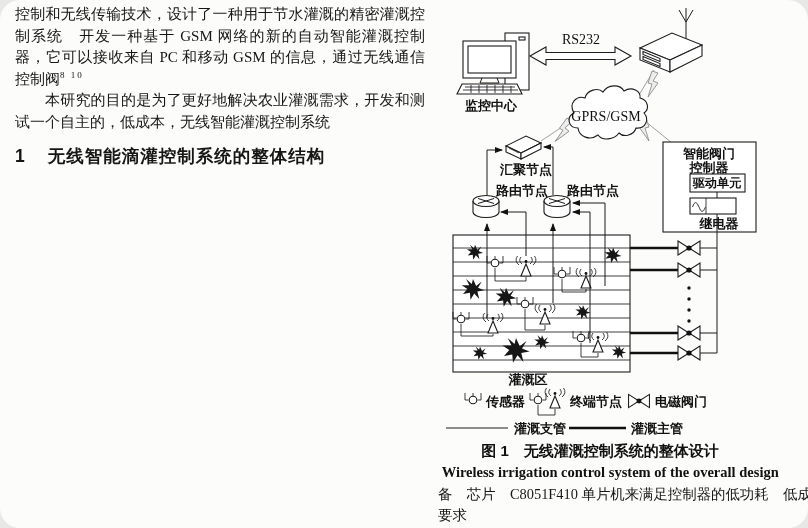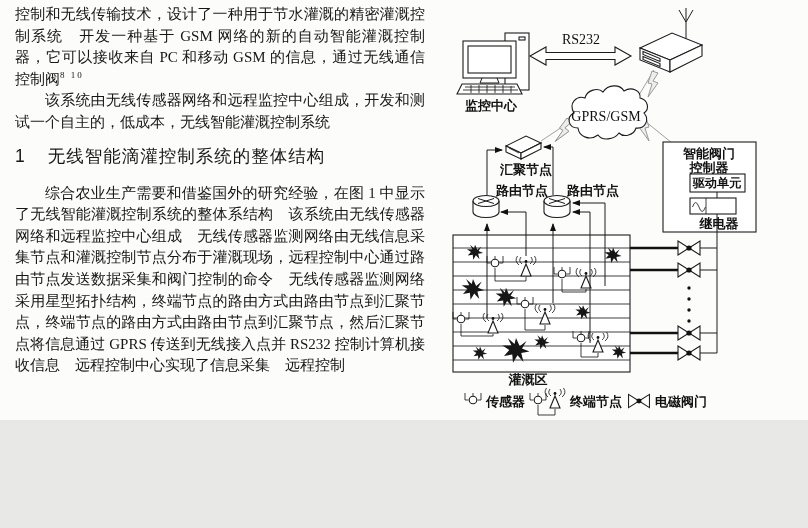--- a/index.html
+++ b/index.html
@@ -1,24 +1,24 @@
 <!DOCTYPE html>
 <html><head>
 <meta charset="utf-8">
 <style>
   html,body{margin:0;padding:0;background:#e8e8e6;}
-  .page{position:relative;width:808px;height:420px;background:#fcfcfa;overflow:hidden;
-        display:flex;font-family:"Liberation Serif","DejaVu Serif",serif;color:#161616;}
+  .page{position:relative;width:808px;height:528px;background:#fcfcfa;overflow:hidden;
+        display:flex;font-family:"Liberation Serif","DejaVu Serif",serif;color:#161616;border-radius:20px;}
   .col-left{flex:0 0 438px;width:438px;box-sizing:border-box;padding:4px 13px 0 15px;}
   .col-right{flex:1;box-sizing:border-box;padding:0;}
   p.body{margin:0;font-size:15px;line-height:21.6px;text-align:justify;text-justify:inter-ideograph;}
   p.indent{text-indent:2em;}
   sup.ref{font-size:9px;line-height:0;vertical-align:super;letter-spacing:2px;}
   h2.sec{margin:10px 0 15px 0;font-family:"Liberation Sans","DejaVu Sans",sans-serif;
-         font-size:17.5px;font-weight:normal;letter-spacing:1px;}
+         font-size:17.5px;font-weight:bold;letter-spacing:1px;}
   h2.sec .num{margin-right:22px;}
   .cont{margin:2px 4px 0 0;}
   .cont-line{font-size:14.4px;line-height:21px;white-space:nowrap;overflow:hidden;}
   .cont-line2{text-indent:0;}
   
   svg.fig{display:block;}
   .ln{stroke:#1c1c1c;fill:none;stroke-width:1;}
   .thin{stroke-width:0.85;}
   .thick{stroke:#111;fill:none;stroke-width:2.6;}
   .shape{fill:#fff;stroke:#1c1c1c;stroke-width:1.1;}
@@ -31,23 +31,22 @@
   .capzh{font-family:"Liberation Sans","DejaVu Sans",sans-serif;font-size:15px;font-weight:bold;}
   .capen{font-family:"Liberation Serif","DejaVu Serif",serif;font-size:14.5px;font-weight:bold;}
 </style>
 </head>
 <body>
 
 <div class="page">
 
   <div class="col-left">
     <p class="body"><span>控制和无线传输技术，设计了一种用于节水灌溉的精密灌溉控制系统　开发一种基于 GSM 网络的新的自动智能灌溉控制器，它可以接收来自 PC 和移动 GSM 的信息，通过无线通信控制阀</span><sup class="ref">8 10</sup></p>
-    <p class="body indent">该系统由无线传感器网络和远程监控中心组成，开发和测试一个自主的，低成本，无线智能灌溉控制系统</p>
+    <p class="body indent">本研究的目的是为了更好地解决农业灌溉需求，开发和测试一个自主的，低成本，无线智能灌溉控制系统</p>
     <h2 class="sec"><span class="num">1</span><span>无线智能滴灌控制系统的整体结构</span></h2>
-    <p class="body indent">综合农业生产需要和借鉴国外的研究经验，在图 1 中显示了无线智能灌溉控制系统的整体系结构　该系统由无线传感器网络和远程监控中心组成　无线传感器监测网络由无线信息采集节点和灌溉控制节点分布于灌溉现场，远程控制中心通过路由节点发送数据采集和阀门控制的命令　无线传感器监测网络采用星型拓扑结构，终端节点的路由方式由路由节点到汇聚节点，终端节点的路由方式由路由节点到汇聚节点，然后汇聚节点将信息通过 GPRS 传送到无线接入点并 RS232 控制计算机接收信息　远程控制中心实现了信息采集　远程控制</p>
   </div>
 
   <div class="col-right">
     <svg class="fig" width="370" height="482" viewBox="0 0 370 482">
       <defs>
         <marker id="ah" viewBox="0 0 8 6" refX="7" refY="3" markerWidth="8" markerHeight="7" orient="auto">
           <path d="M0,0 L8,3 L0,6 Z" fill="#111"></path>
         </marker>
         <g id="plantdef">
           <path fill="#161616" d="M0,-8 L2.5,-2.5 L7,-6 L4,-1 L9,1 L3.5,2 L5,8 L1,3.5 L-2,8.5 L-2.5,3 L-8,4 L-4.5,0 L-9,-3 L-3,-3 L-5.5,-8 L-1,-4 Z"></path>

